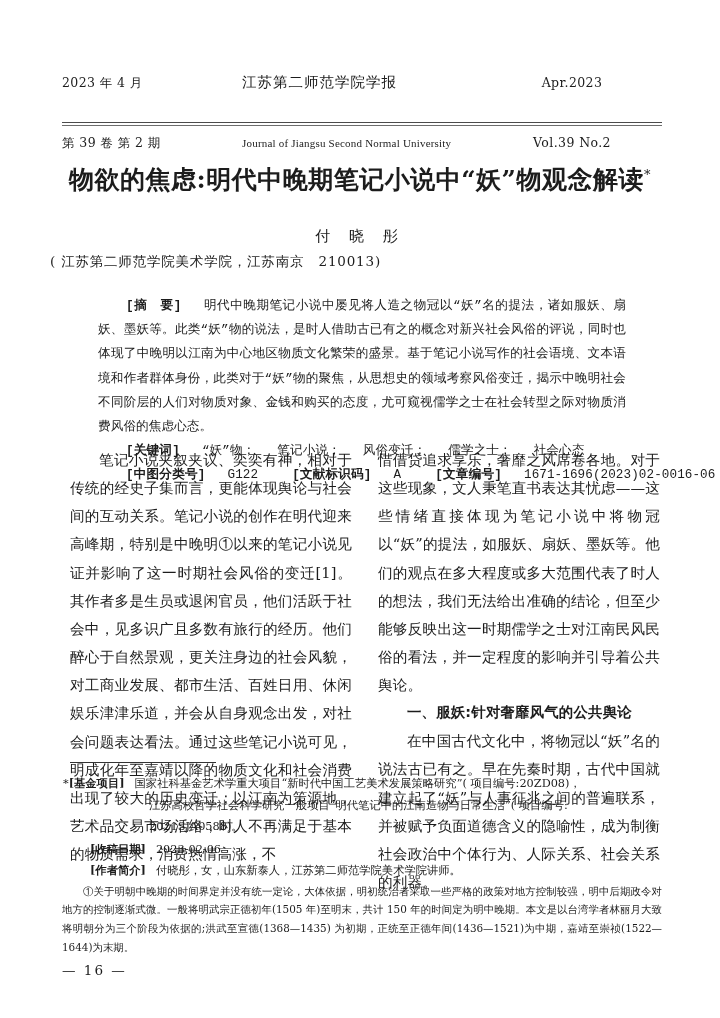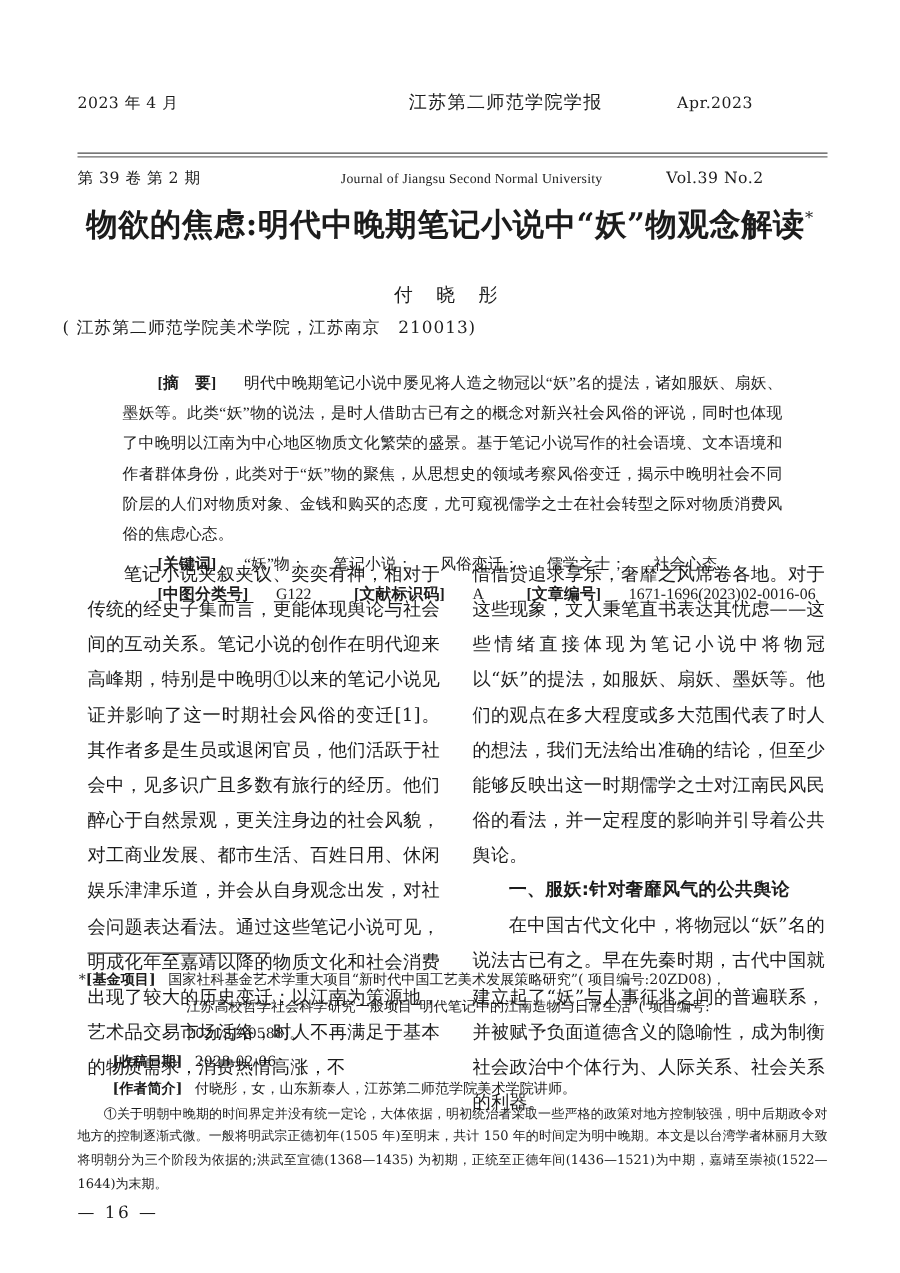--- a/index.html
+++ b/index.html
@@ -42,21 +42,21 @@
   .rh-left, .rh-right {
     font-family: "DejaVu Serif", "Liberation Serif", serif;
     font-size: 12.5px;
     white-space: nowrap;
     letter-spacing: .4px;
   }
   .rh-left { width: 180px; }
   .rh-right { width: 180px; text-align: center; }
   .rh-center {
     flex: 1;
-    text-align: right;
+    text-align: left;
     white-space: nowrap;
   }
   .rh-cn {
     font-size: 14.5px;
     letter-spacing: 1px;
   }
   .rh-en {
     font-size: 11px;
     font-family: "Liberation Serif", "DejaVu Serif", serif;
     letter-spacing: .2px;
@@ -112,21 +112,21 @@
     letter-spacing: .8px;
     font-family: "DejaVu Serif", "Liberation Serif", serif;
   }
 
   
   .abstract-block {
     position: absolute;
     left: 98px;
     top: 294px;
     width: 528px;
-    font-family: Liberation Serif, serif;
+    font-family: Liberation Mono, monospace;
     font-size: 12.6px;
     line-height: 1.92;
     text-align: justify;
     letter-spacing: .1px;
   }
   .abstract-para {
     text-indent: 28px;
     margin: 0;
   }
   .lbl {

